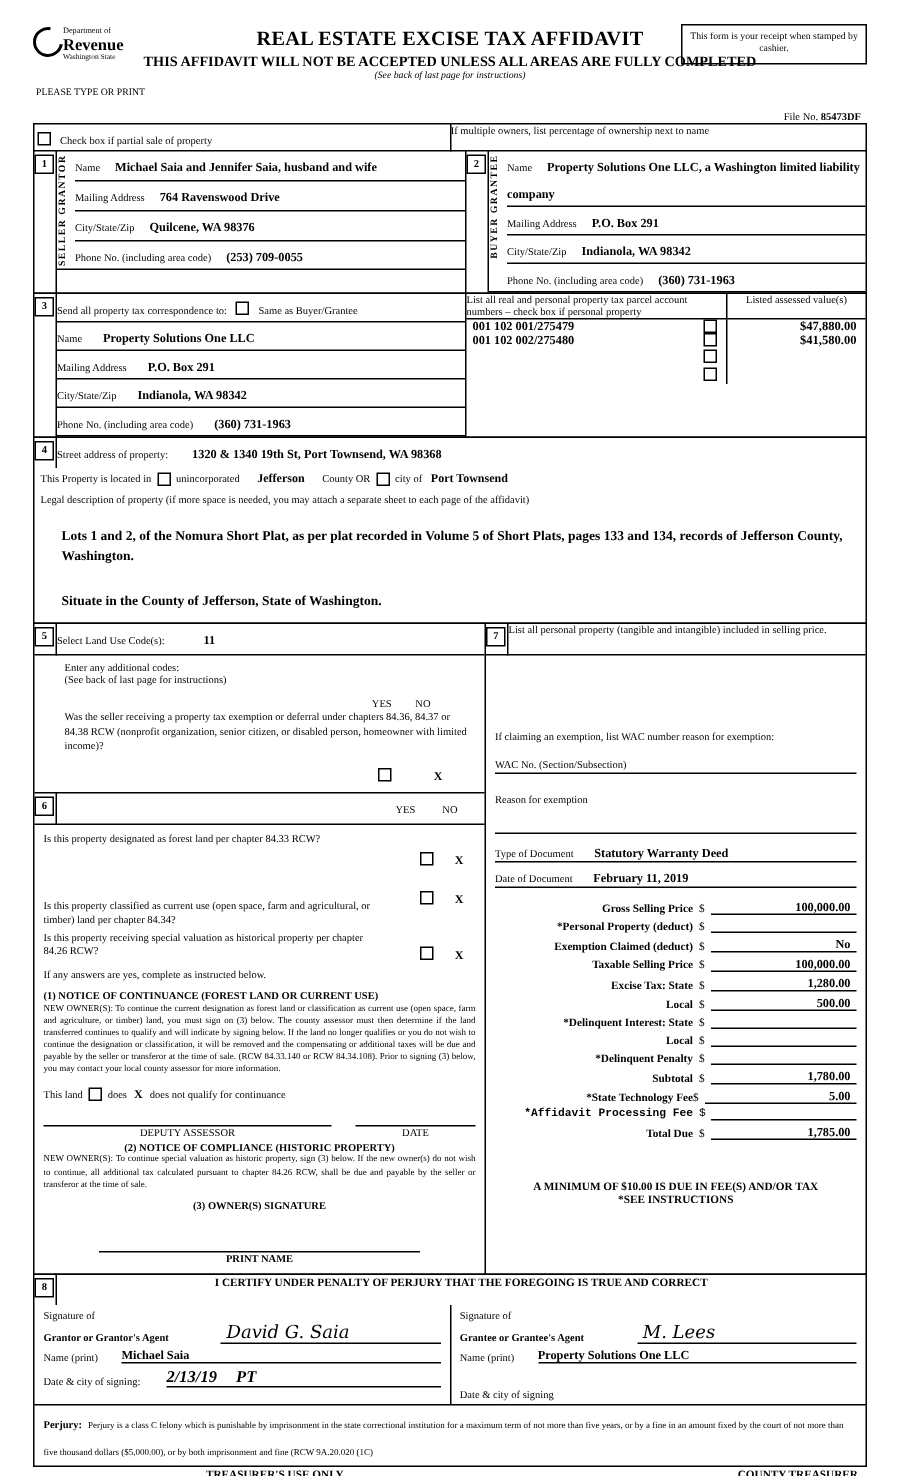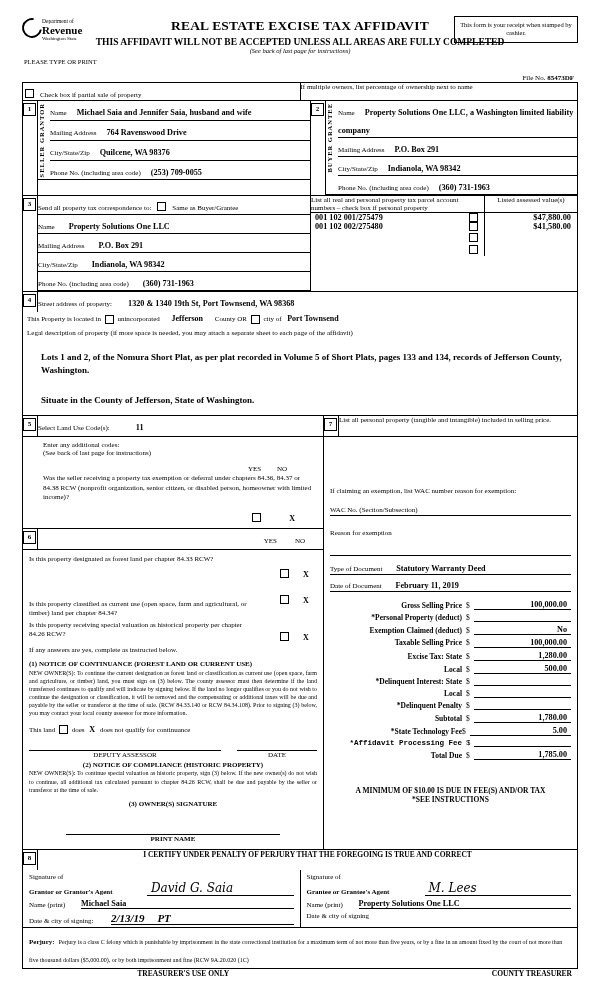--- a/index.html
+++ b/index.html
@@ -514,21 +514,21 @@
     <div style="width:50%;padding:3px 6px 2px 6px;">
       <div class="s7">Signature of</div>
       <div style="display:flex;align-items:flex-end;">
         <div class="s7 b" style="width:118px;">Grantee or Grantee's Agent</div>
         <div class="bb sig" style="flex:1;font-size:12px;padding-left:4px;">M. Lees</div>
       </div>
       <div style="display:flex;align-items:flex-end;margin-top:3px;">
         <div class="s7" style="width:52px;">Name (print)</div>
         <div class="bb val" style="flex:1;">Property Solutions One LLC</div>
       </div>
-      <div style="display:flex;align-items:flex-start;margin-top:3px;">
+      <div style="display:flex;align-items:flex-start;margin-top:17px;">
         <div class="s7" style="width:82px;">Date &amp; city of signing</div>
       </div>
     </div>
   </div>
 
   <div style="border:1px solid #000;border-top:none;padding:2px 6px;">
     <span class="s7 b">Perjury:</span>
     <span class="tiny">Perjury is a class C felony which is punishable by imprisonment in the state correctional institution for a maximum term of not more than five years, or by a fine in an amount fixed by the court of not more than five thousand dollars ($5,000.00), or by both imprisonment and fine (RCW 9A.20.020 (1C)</span>
   </div>
 

